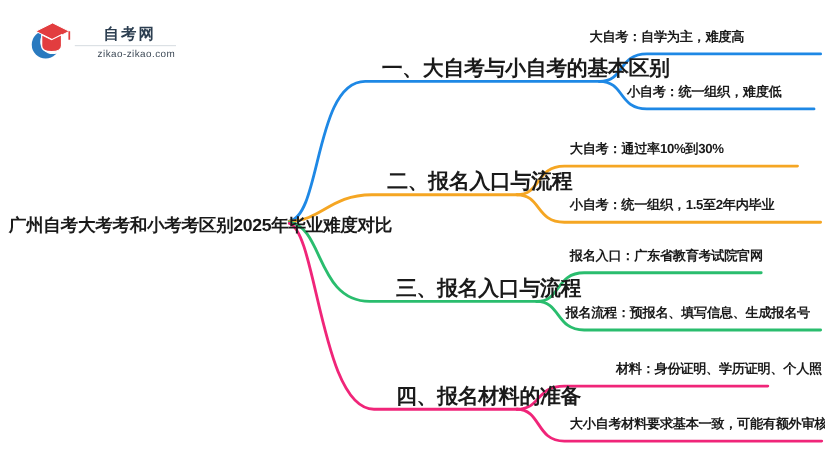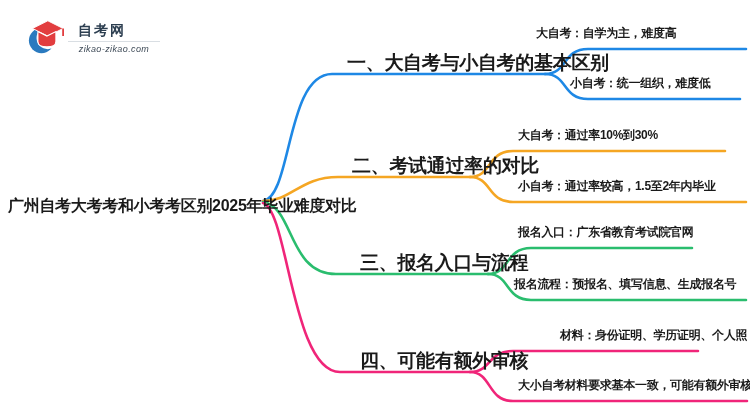--- a/index.html
+++ b/index.html
@@ -12,27 +12,27 @@
   .node{
     position:absolute;white-space:nowrap;font-weight:700;color:#1a1a1a;
     line-height:1.2;letter-spacing:-0.3px;
   }
   .root-node{font-size:16px;}
   .branch-label{font-size:19px;}
   .child-label{font-size:12px;}
   .logo{position:absolute;left:28px;top:12px;width:130px;height:50px;}
   .logo-icon{position:absolute;left:0;top:2px;width:36px;height:46px;}
   .site-name{
-    position:absolute;left:50px;top:10px;width:80px;text-align:left;
+    position:absolute;left:50px;top:10px;width:80px;text-align:center;
     font-size:14px;font-weight:700;color:#2c3e50;letter-spacing:2px;font-family:Liberation Serif, serif;
   }
   .logo-divider{position:absolute;left:40px;top:29px;width:92px;height:1px;background:#d9dee3;}
   .site-url{
-    position:absolute;left:40px;top:32px;width:92px;text-align:center;
-    font-size:9px;font-weight:400;color:#3e4a57;letter-spacing:0.4px;font-style:italic;
+    position:absolute;left:50px;top:32px;width:92px;text-align:center;
+    font-size:9px;font-weight:400;color:#3e4a57;letter-spacing:0.4px;
   }
 </style>
 </head>
 <body>
 
 <div class="canvas">
 
   <svg class="connectors" viewBox="0 0 750 410">
 
     <path d="M263,201 C292,197 286,74 332,74 L545,74" stroke="#1e88e5"></path>
@@ -66,25 +66,25 @@
     <div class="logo-divider"></div>
     <div class="site-url">zikao-zikao.com</div>
   </div>
 
   <div class="node root-node" style="left:8px;top:196px;">广州自考大考考和小考考区别2025年毕业难度对比</div>
 
   <div class="node branch-label" style="left:347px;top:52px;">一、大自考与小自考的基本区别</div>
   <div class="node child-label" style="left:536px;top:26px;">大自考：自学为主，难度高</div>
   <div class="node child-label" style="left:570px;top:76px;">小自考：统一组织，难度低</div>
 
-  <div class="node branch-label" style="left:352px;top:155px;">二、考试通过率的对比</div>
+  <div class="node branch-label" style="left:352px;top:155px;">二、报名入口与流程</div>
   <div class="node child-label" style="left:518px;top:128px;">大自考：通过率10%到30%</div>
-  <div class="node child-label" style="left:518px;top:179px;">小自考：通过率较高，1.5至2年内毕业</div>
+  <div class="node child-label" style="left:518px;top:179px;">小自考：统一组织，1.5至2年内毕业</div>
 
   <div class="node branch-label" style="left:360px;top:252px;">三、报名入口与流程</div>
   <div class="node child-label" style="left:518px;top:225px;">报名入口：广东省教育考试院官网</div>
   <div class="node child-label" style="left:514px;top:277px;">报名流程：预报名、填写信息、生成报名号</div>
 
-  <div class="node branch-label" style="left:360px;top:350px;">四、可能有额外审核</div>
+  <div class="node branch-label" style="left:360px;top:350px;">四、报名材料的准备</div>
   <div class="node child-label" style="left:540px;top:328px;margin-left:20px;">材料：身份证明、学历证明、个人照</div>
   <div class="node child-label" style="left:518px;top:378px;">大小自考材料要求基本一致，可能有额外审核</div>
 
 </div>
 
 </body></html>

